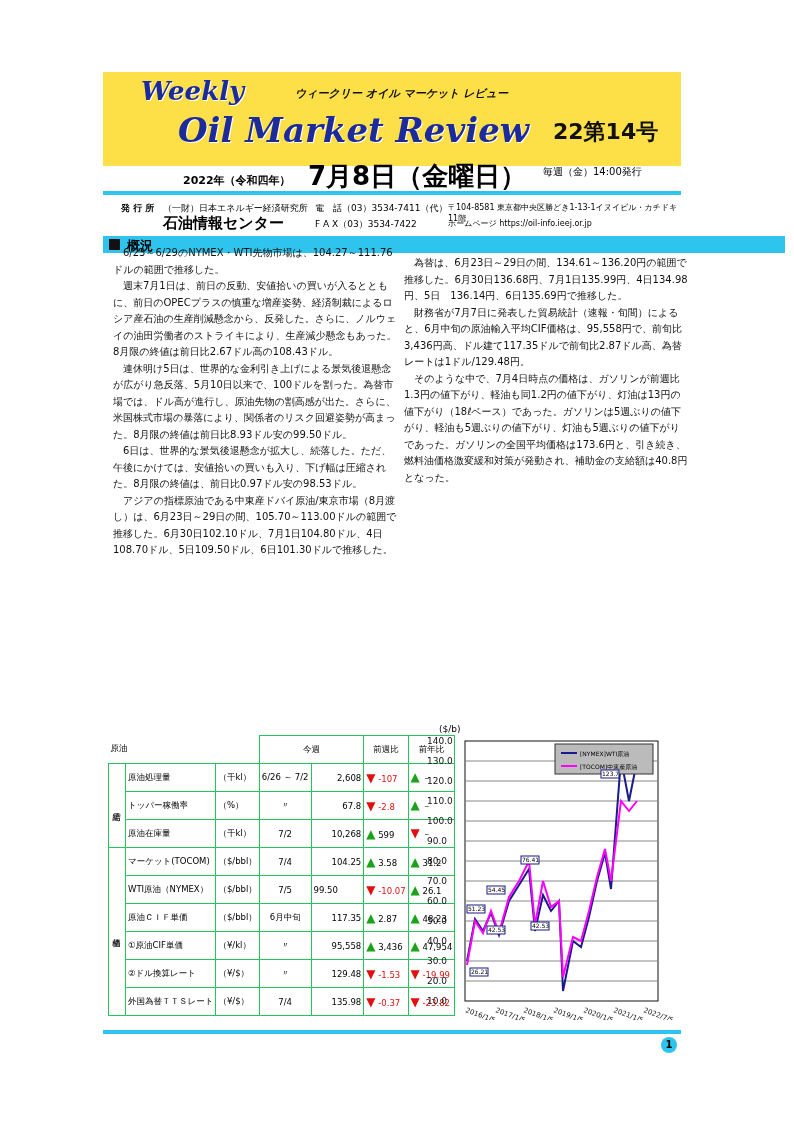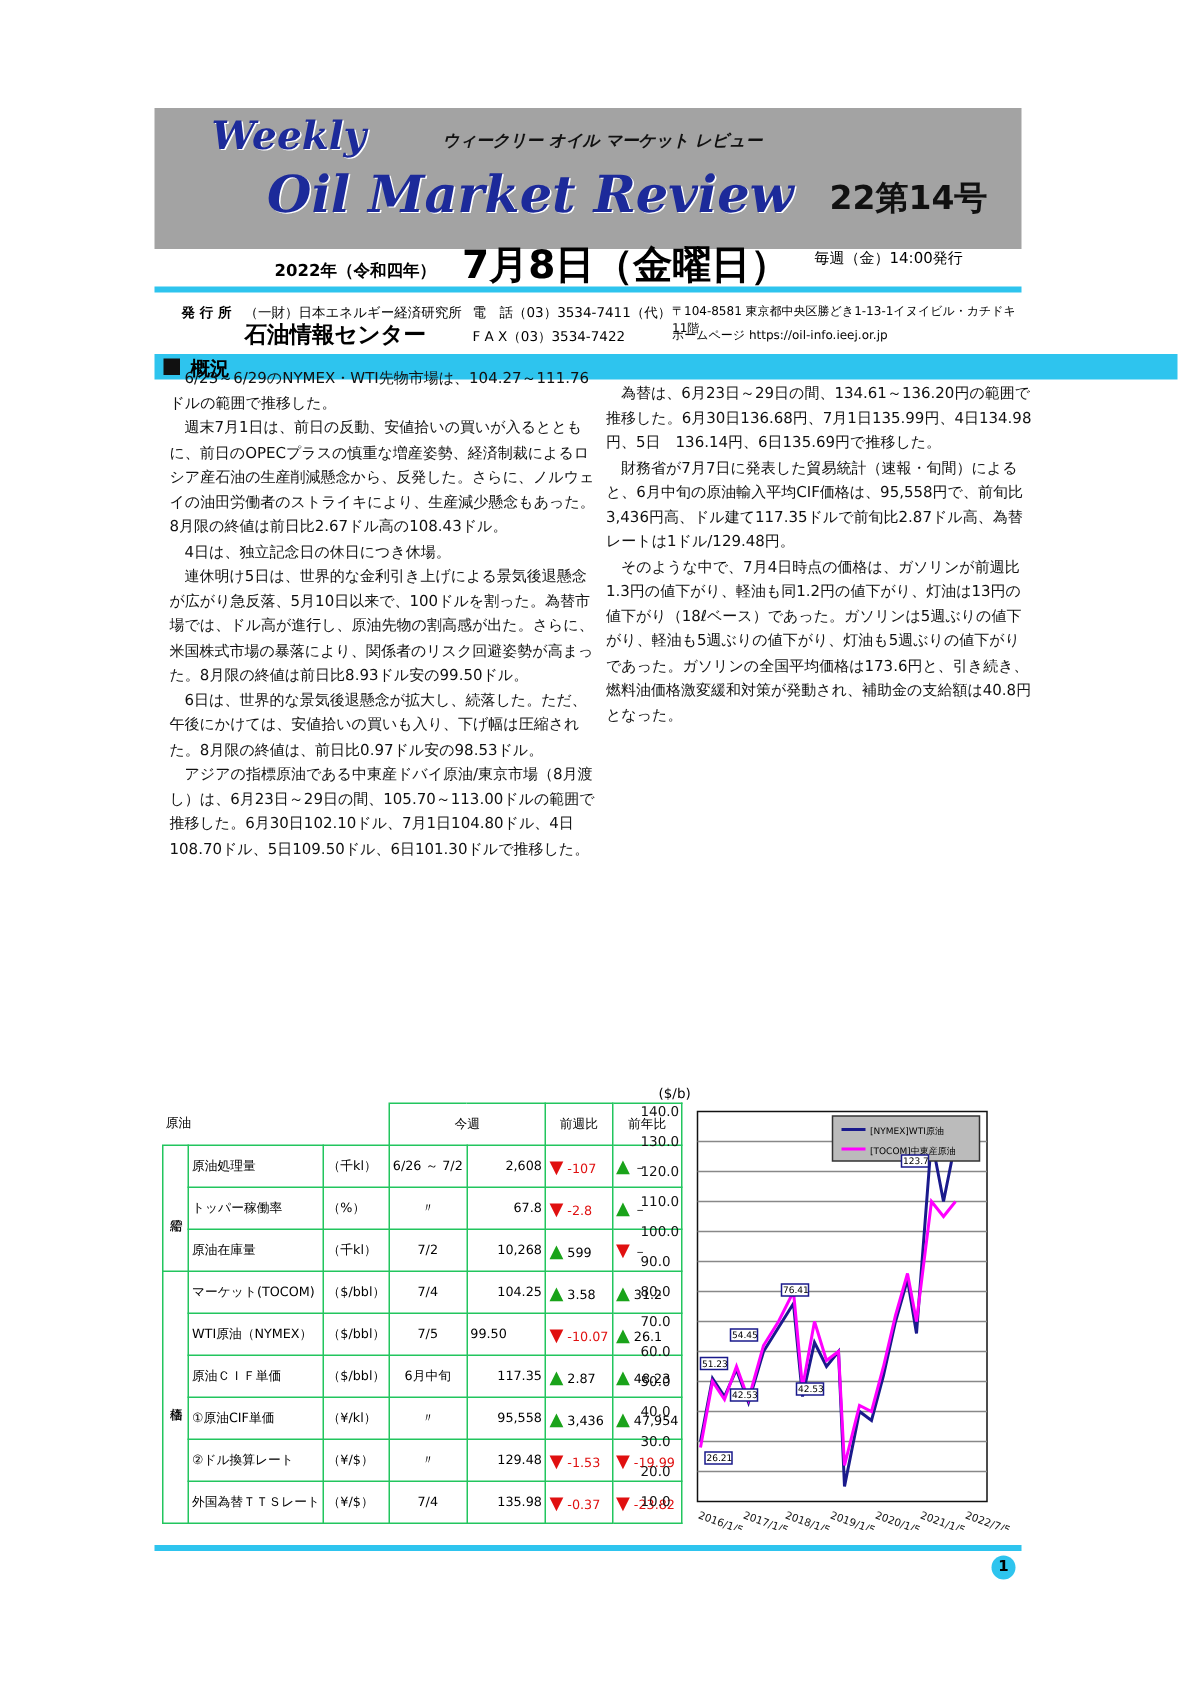--- a/index.html
+++ b/index.html
@@ -1,17 +1,17 @@
 <!DOCTYPE html>
 <html><head>
 <meta charset="utf-8">
 <style>
   body{margin:0;background:#fff;font-family:"DejaVu Sans",sans-serif;}
   .page{position:relative;width:794px;height:1123px;background:#fff;overflow:hidden;}
-  .banner{position:absolute;left:103px;top:72px;width:578px;height:94px;background:#a3a3a3;}
+  .banner{position:absolute;left:103px;top:72px;width:578px;height:94px;background:#fde047;}
   .weekly{position:absolute;left:38px;top:4px;font-family:"DejaVu Serif",serif;font-style:italic;font-weight:bold;font-size:26px;color:#1c2a9a;text-shadow:1px 1px 0 #fff;}
   .kana{position:absolute;left:192px;top:14px;font-size:11px;font-weight:bold;font-style:italic;color:#111;}
   .omr{position:absolute;left:75px;top:38px;font-family:"DejaVu Serif",serif;font-style:italic;font-weight:bold;font-size:34px;color:#1c2a9a;text-shadow:1px 1px 0 #fff;}
   .issue{position:absolute;left:450px;top:45px;font-size:22px;font-weight:bold;color:#111;}
   .dateline{position:absolute;left:103px;top:155px;width:578px;height:36px;border-bottom:4px solid #2ec4ee;}
   .year{position:absolute;left:80px;top:18px;font-size:11px;font-weight:bold;}
   .bigdate{position:absolute;left:205px;top:4px;font-size:26px;font-weight:bold;}
   .weekly-issue{position:absolute;left:440px;top:10px;font-size:10px;font-weight:normal;}
   .publisher{position:absolute;left:103px;top:198px;width:578px;height:38px;font-size:9px;}
   .publisher span{position:absolute;}
@@ -56,21 +56,20 @@
   </div>
 
   <div class="sectionbar">
     <div class="sq"></div>
     <div class="lab">概況</div>
   </div>
 
   <div class="col" style="left:113px;top:245px;width:285px;">
     <p>6/23～6/29のNYMEX・WTI先物市場は、104.27～111.76ドルの範囲で推移した。</p>
     <p>週末7月1日は、前日の反動、安値拾いの買いが入るとともに、前日のOPECプラスの慎重な増産姿勢、経済制裁によるロシア産石油の生産削減懸念から、反発した。さらに、ノルウェイの油田労働者のストライキにより、生産減少懸念もあった。8月限の終値は前日比2.67ドル高の108.43ドル。</p>
-    <p>4日は、独立記念日の休日につき休場。</p>
     <p>連休明け5日は、世界的な金利引き上げによる景気後退懸念が広がり急反落、5月10日以来で、100ドルを割った。為替市場では、ドル高が進行し、原油先物の割高感が出た。さらに、米国株式市場の暴落により、関係者のリスク回避姿勢が高まった。8月限の終値は前日比8.93ドル安の99.50ドル。</p>
     <p>6日は、世界的な景気後退懸念が拡大し、続落した。ただ、午後にかけては、安値拾いの買いも入り、下げ幅は圧縮された。8月限の終値は、前日比0.97ドル安の98.53ドル。</p>
     <p>アジアの指標原油である中東産ドバイ原油/東京市場（8月渡し）は、6月23日～29日の間、105.70～113.00ドルの範囲で推移した。6月30日102.10ドル、7月1日104.80ドル、4日108.70ドル、5日109.50ドル、6日101.30ドルで推移した。</p>
   </div>
 
   <div class="col" style="left:404px;top:255px;width:285px;">
     <p>為替は、6月23日～29日の間、134.61～136.20円の範囲で推移した。6月30日136.68円、7月1日135.99円、4日134.98円、5日　136.14円、6日135.69円で推移した。</p>
     <p>財務省が7月7日に発表した貿易統計（速報・旬間）によると、6月中旬の原油輸入平均CIF価格は、95,558円で、前旬比3,436円高、ドル建て117.35ドルで前旬比2.87ドル高、為替レートは1ドル/129.48円。</p>
     <p>そのような中で、7月4日時点の価格は、ガソリンが前週比1.3円の値下がり、軽油も同1.2円の値下がり、灯油は13円の値下がり（18ℓベース）であった。ガソリンは5週ぶりの値下がり、軽油も5週ぶりの値下がり、灯油も5週ぶりの値下がりであった。ガソリンの全国平均価格は173.6円と、引き続き、燃料油価格激変緩和対策が発動され、補助金の支給額は40.8円となった。</p>
   </div>

